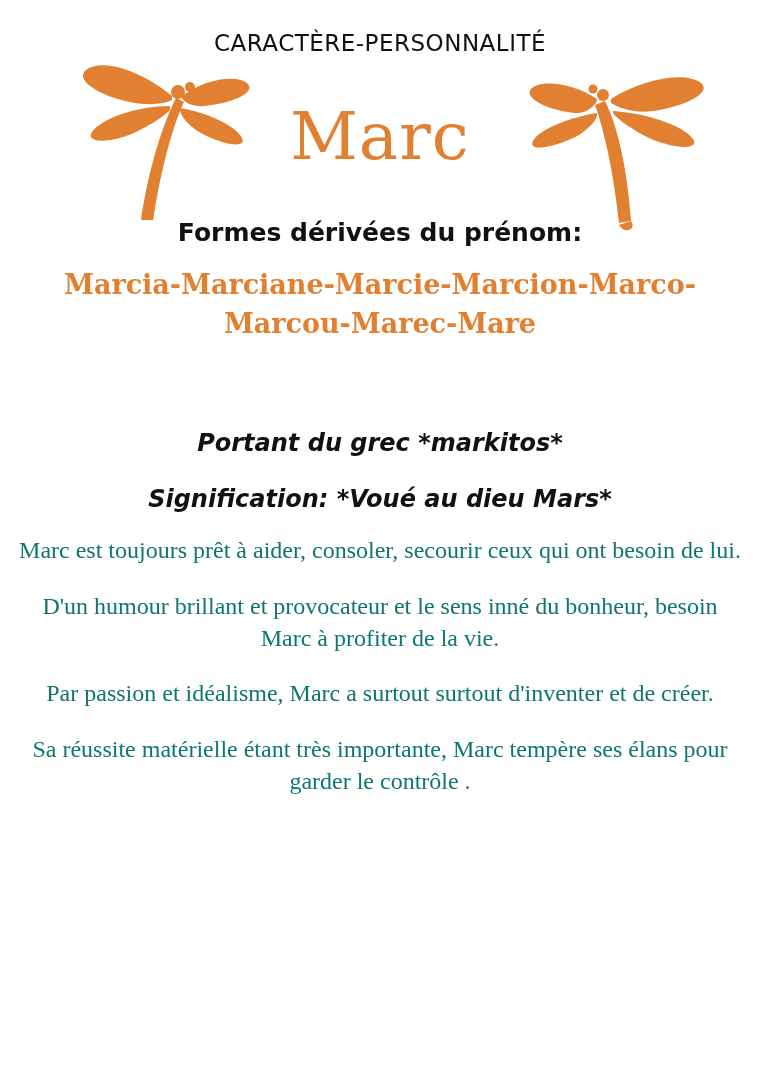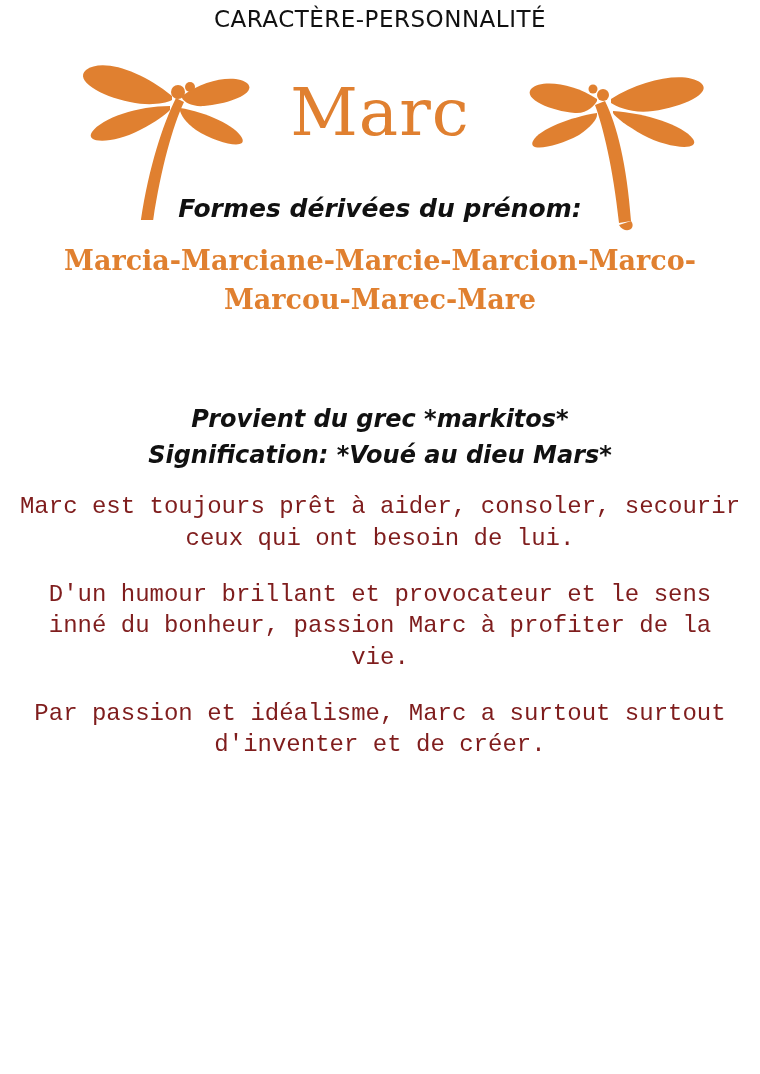--- a/index.html
+++ b/index.html
@@ -21,21 +21,21 @@
     height: 1074px;
   }
 
   
   .header-title {
     text-align: center;
     font-family: "DejaVu Sans", sans-serif;
     font-size: 23px;
     letter-spacing: 0.5px;
     color: #111111;
-    padding-top: 6px;
+    padding-top: 30px;
     font-weight: 400;
   }
 
   
   .dragonfly {
     position: absolute;
     pointer-events: none;
   }
   .dragonfly-left {
     left: 30px;
@@ -59,21 +59,20 @@
     margin-top: 48px;
     line-height: 1;
     letter-spacing: 1px;
   }
 
   
   .derived-heading {
     text-align: center;
     font-family: "DejaVu Sans", sans-serif;
     font-weight: bold;
-    font-style: italic;
     font-size: 25px;
     color: #111111;
     margin-top: 48px;
   }
   .derived-list {
     text-align: center;
     font-family: "DejaVu Serif", serif;
     font-weight: bold;
     font-size: 27px;
     color: #E08030;
@@ -92,33 +91,33 @@
     color: #111111;
     margin-top: 86px;
   }
   .meaning {
     text-align: center;
     font-family: "DejaVu Sans", sans-serif;
     font-weight: bold;
     font-style: italic;
     font-size: 24px;
     color: #111111;
-    margin-top: 8px;
+    margin-top: 28px;
   }
 
   
   .body-text {
     margin-top: 22px;
     padding: 0 18px;
   }
   .paragraph {
     text-align: center;
-    font-family: Liberation Mono, monospace;
+    font-family: Liberation Serif, serif;
     font-size: 24px;
-    color: #7f1d1d;
+    color: #0f766e;
     line-height: 1.32;
     margin-top: 22px;
   }
   .paragraph:first-child {
     margin-top: 0;
   }
 </style>
 </head>
 <body>
 
@@ -168,22 +167,23 @@
     </svg>
   </div>
 
   <div class="header-title">CARACTÈRE-PERSONNALITÉ</div>
 
   <div class="name">Marc</div>
 
   <div class="derived-heading">Formes dérivées du prénom:</div>
   <div class="derived-list">Marcia-Marciane-Marcie-Marcion-Marco-Marcou-Marec-Mare</div>
 
-  <div class="origin">Provient du grec *markitos*</div>
+  <div class="origin">Portant du grec *markitos*</div>
   <div class="meaning">Signification: *Voué au dieu Mars*</div>
 
   <div class="body-text">
     <p class="paragraph">Marc est toujours prêt à aider, consoler, secourir ceux qui ont besoin de lui.</p>
-    <p class="paragraph">D'un humour brillant et provocateur et le sens inné du bonheur, passion Marc à profiter de la vie.</p>
+    <p class="paragraph">D'un humour brillant et provocateur et le sens inné du bonheur, besoin Marc à profiter de la vie.</p>
     <p class="paragraph">Par passion et idéalisme, Marc a surtout surtout d'inventer et de créer.</p>
+    <p class="paragraph">Sa réussite matérielle étant très importante, Marc tempère ses élans pour garder le contrôle .</p>
   </div>
 
 </div>
 
 </body></html>

